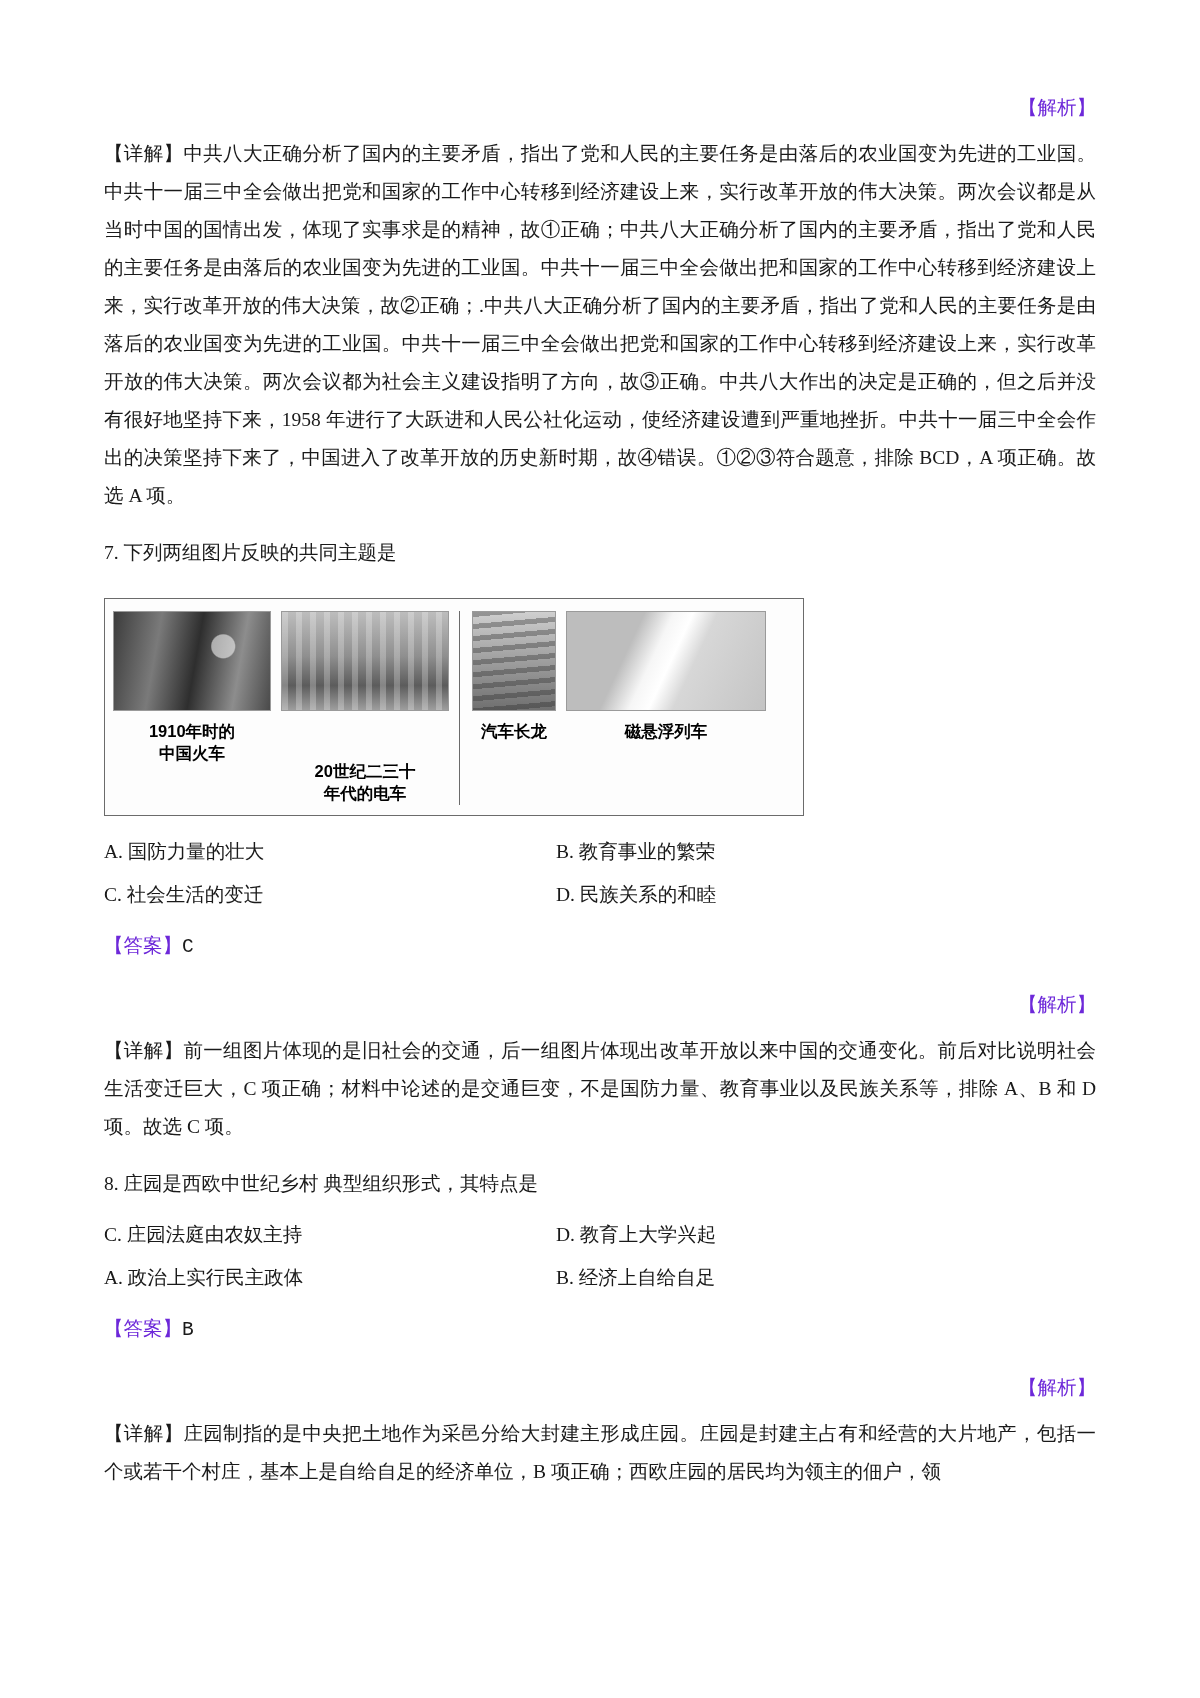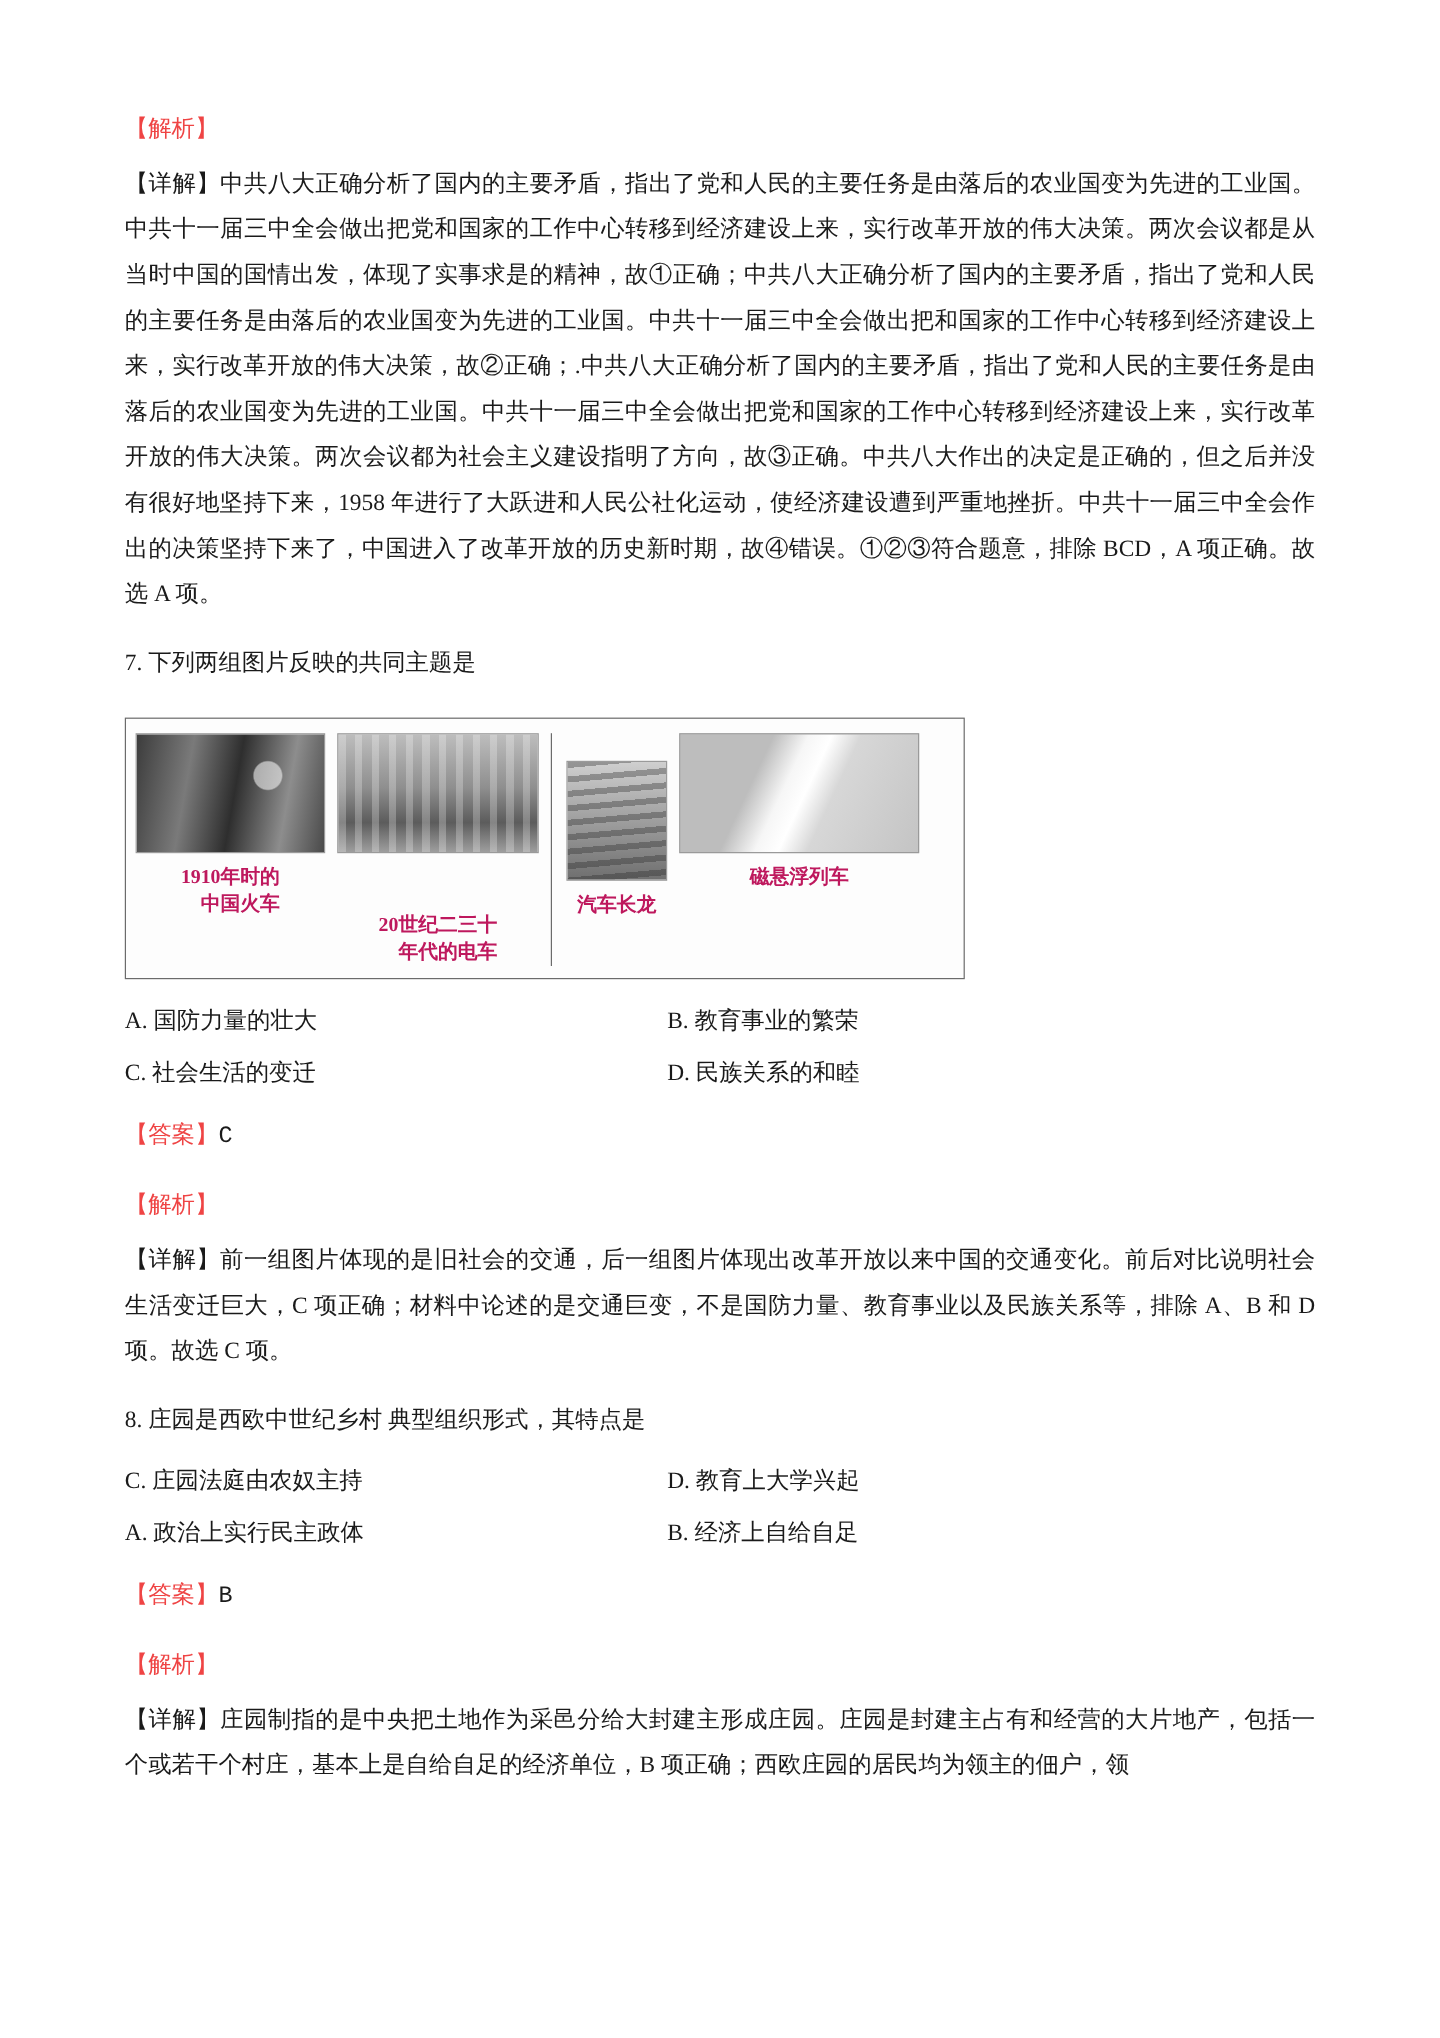--- a/index.html
+++ b/index.html
@@ -9,21 +9,21 @@
     height: 1698px;
     margin: 0 auto;
     box-sizing: border-box;
     padding: 72px 104px 0 104px;
     background: #ffffff;
     font-family: "Liberation Serif", "DejaVu Serif", serif;
     font-size: 19.5px;
     color: #1a1a1a;
     overflow: hidden;
   }
-  .label-blue { color: #ef4444; }
+  .label-blue { color: #6d28d9; text-align: right; }
   .block-label { margin: 14px 0 6px 0; line-height: 43px; }
   p.body-text {
     margin: 6px 0 10px 0;
     line-height: 38px;
     text-align: justify;
     text-justify: inter-ideograph;
   }
   .stem { margin: 16px 0 8px 0; line-height: 43px; }
   .answer-row { line-height: 43px; margin: 10px 0 2px 0; font-family: Liberation Mono, monospace; }
 
@@ -65,28 +65,28 @@
       repeating-linear-gradient(175deg, rgba(40,40,40,.35) 0 5px, transparent 5px 12px),
       linear-gradient(180deg, #cfcfcf 0%, #a8a8a8 40%, #6f6f6f 100%);
   }
   .photo-maglev {
     background:
       linear-gradient(115deg, #bdbdbd 32%, #f6f6f6 44%, #ffffff 52%, #d7d7d7 62%, #c4c4c4 100%),
       #d9d9d9;
   }
   .cell-1 { width: 158px; }
   .cell-2 { width: 168px; gap: 40px; }
-  .cell-3 { width: 84px; margin-top: 23px; }
+  .cell-3 { width: 84px; }
   .cell-4 { width: 200px; }
   .caption {
-    font-family: Liberation Serif, serif;
+    font-family: Liberation Sans, sans-serif;
     font-weight: 700;
     font-size: 16.5px;
-    color: #be185d;
-    text-align: right;
+    color: #000000;
+    text-align: center;
     white-space: pre-line;
     line-height: 1.35;
     margin-top: 9px;
   }
 </style>
 </head>
 <body>
 
 <div class="page">
 

